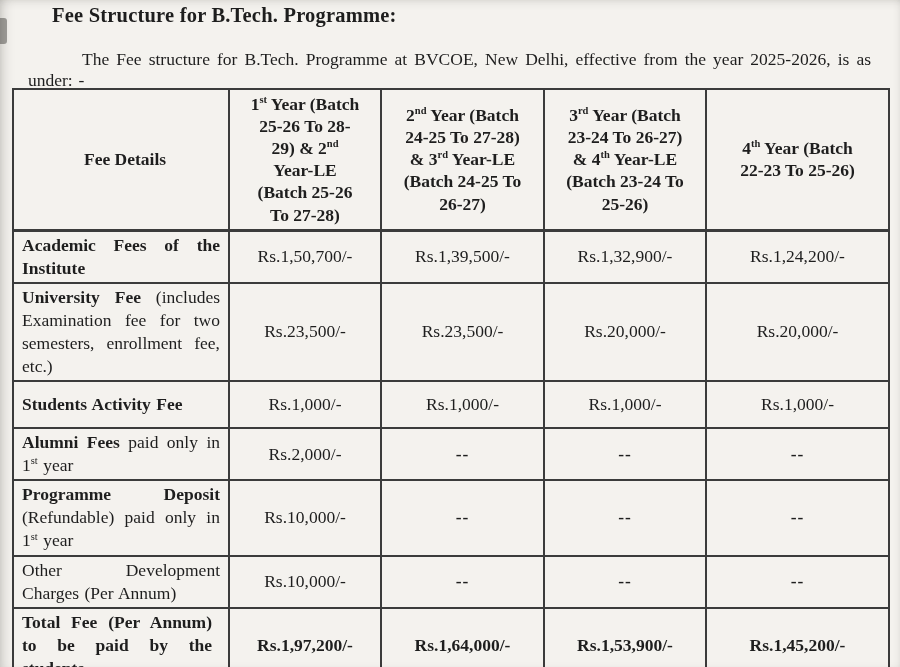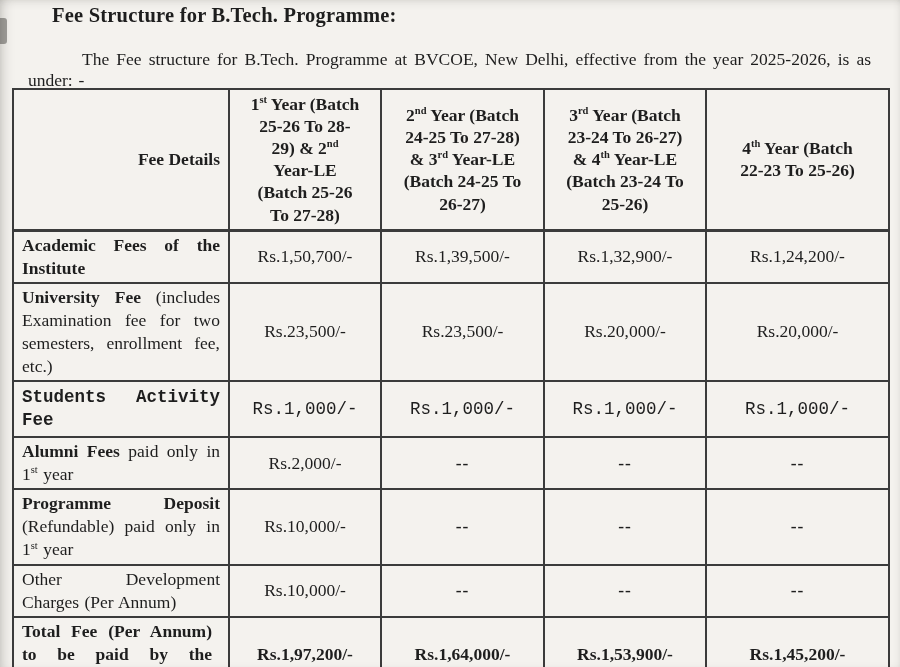--- a/index.html
+++ b/index.html
@@ -45,23 +45,23 @@
     padding:2px 8px;
     overflow:hidden;
   }
   .fee-table thead tr{height:141px;}
   .fee-table thead th{
     font-weight:bold;text-align:center;vertical-align:middle;
     white-space:pre-line;line-height:1.27;
     border-bottom-width:3px;
   }
   .fee-table thead th.label-col{
-    text-align:right;white-space:normal;padding-left:16px;
+    text-align:center;white-space:normal;padding-left:16px;
   }
-  tr.r0{height:43px;} tr.r1{height:98px;} tr.r2{height:56px;font-family:Liberation Mono, monospace;}
+  tr.r0{height:43px;} tr.r1{height:98px;} tr.r2{height:47px;}
   tr.r3{height:48px;} tr.r4{height:72px;} tr.r5{height:51px;}
   tr.r6{height:65px;}
   td.label{
     text-align:justify;vertical-align:middle;line-height:1.32;
     word-spacing:1px;
   }
   td.val{
     text-align:center;vertical-align:middle;
   }
   tr.total td{font-weight:bold;}

